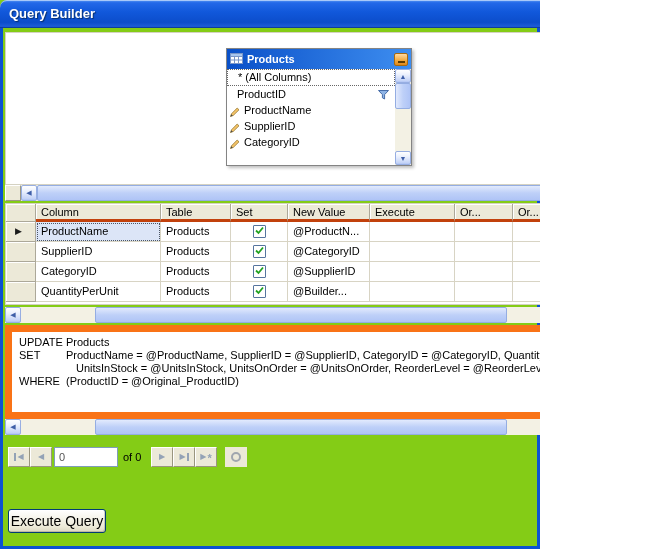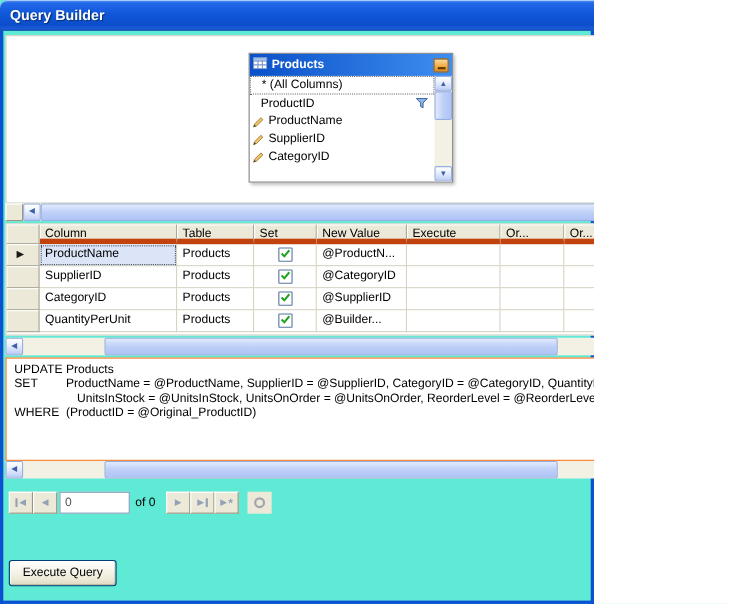--- a/index.html
+++ b/index.html
@@ -1,17 +1,17 @@
 <!DOCTYPE html>
 <html><head>
 <meta charset="utf-8">
 <style>
   *{box-sizing:border-box;margin:0;padding:0}
   body{font-family:"Liberation Sans",sans-serif;background:#fff}
-  .window{position:relative;width:540px;height:549px;background:#5eead4;overflow:hidden;font-size:11px}
+  .window{position:relative;width:540px;height:549px;background:#84cc16;overflow:hidden;font-size:11px}
 
   
   .titlebar{position:absolute;left:0;top:0;width:664px;height:28px;border-radius:7px 7px 0 0;
     background:linear-gradient(180deg,#5B9AF4 0%,#2368E8 10%,#1158DB 42%,#0C4DCB 80%,#1C5CD8 94%,#0B45B8 100%);
     box-shadow:inset 0 1px 0 rgba(255,255,255,.5), inset 0 -1px 0 rgba(0,0,0,.18)}
   .title{position:absolute;left:9px;top:6px;color:#fff;font-weight:bold;font-size:13px;text-shadow:1px 1px 1px #08306E}
   .tbtn{position:absolute;top:4px;width:21px;height:21px;border:1px solid #fff;border-radius:3px;color:#fff;
     text-align:center;line-height:19px;font-weight:bold;cursor:default}
   .tbtn.help{right:28px;background:linear-gradient(180deg,#8FB4F4 0%,#3A72E4 45%,#1E52C8 100%);font-size:13px}
   .tbtn.close{right:5px;background:linear-gradient(180deg,#F4A998 0%,#E2604A 40%,#C03A20 85%,#D8573C 100%);font-size:13px}
@@ -52,50 +52,50 @@
   .card-vs{position:absolute;right:0;top:0;width:16px;height:96px;background:#F3F1E4}
   .card-vs .sbv{width:16px;height:14px}
   .card-vs .vthumb{width:16px}
 
   
   .grid{position:absolute;left:5px;top:203px;width:623px;height:102px;background:#fff;overflow:hidden;border:1px solid #D5D2C2}
   .g-head{display:flex;height:18px}
   .g-row{display:flex;height:20px}
   .gc{flex:none;border-right:1px solid #D8D4C4;border-bottom:1px solid #D8D4C4;padding:3px 5px 0 5px;
     overflow:hidden;white-space:nowrap}
-  .hd{background:#ECE9D8;border-right:1px solid #ACA899;border-bottom:5px solid #c2410c;box-shadow:inset 1px 1px 0 #FFF;padding-top:2px}
+  .hd{background:#ECE9D8;border-right:1px solid #ACA899;border-bottom:3px solid #c2410c;box-shadow:inset 1px 1px 0 #FFF;padding-top:2px}
   .rh{width:30px;flex:none;background:#ECE9D8;border-right:1px solid #ACA899;border-bottom:1px solid #ACA899;
     box-shadow:inset 1px 1px 0 #FFF;position:relative}
   .c-col{width:125px}.c-tbl{width:70px}.c-set{width:57px}.c-new{width:82px}.c-fil{width:85px}.c-or{width:58px}
   .c-fill{flex:1;border-right:none}
   .sel{background:#DCE5F7;outline:1px dotted #4A5564;outline-offset:-2px}
   .marker{position:absolute;left:9px;top:4px;font-size:9px;color:#1A1A1A}
   .chk{display:block;margin:0 auto;width:13px;height:13px;background:#fff;border:1px solid #55749E;border-radius:1px;
     text-align:center;line-height:9px}
 
   
-  .sql{position:absolute;left:5px;top:325px;width:623px;height:94px;background:#fff;border:1px solid #f97316;
+  .sql{position:absolute;left:5px;top:325px;width:623px;height:94px;background:#fff;border:7px solid #f97316;
     padding:4px 3px 0 7px;overflow:hidden}
   .sql-line{display:flex;white-space:pre;height:13px;line-height:13px;overflow:hidden}
   .kw{flex:none;width:47px}
   .indent2 .sqltext{padding-left:10px}
 
   
   .navbtn{position:absolute;top:447px;width:22px;height:20px;background:#ECE9D8;
     border:1px solid;border-color:#FFF #99957F #99957F #FFF;display:flex;align-items:center;justify-content:center;gap:1px;color:#93A2B6}
   .tri{font-size:8px;line-height:1;font-style:normal}
   .vbar{width:2px;height:8px;background:#93A2B6}
   .star{font-size:11px;font-weight:bold;line-height:1;margin-top:3px}
   .ring{width:10px;height:10px;border:2px solid #A0A6AE;border-radius:50%}
   .pos{position:absolute;left:54px;top:447px;width:64px;height:20px;border:1px solid #7F9DB9;background:#fff;
     font-size:11px;color:#555;padding:0 0 0 4px;font-family:"Liberation Sans",sans-serif}
   .oflabel{position:absolute;left:123px;top:451px;color:#000}
 
   
-  .xpbtn{position:absolute;font-size:11px;color:#000;text-align:center;font-family:"Liberation Sans",sans-serif;
+  .xpbtn{position:absolute;font-size:14px;color:#000;text-align:center;font-family:"Liberation Sans",sans-serif;
     background:linear-gradient(180deg,#FFFFFF 0%,#F6F4EA 40%,#EDEAD8 75%,#DDD8C2 100%);
     border:1px solid #003C74;border-radius:3px;
     box-shadow:inset -1px -1px 0 rgba(120,110,80,.3), inset 1px 1px 0 rgba(255,255,255,.9)}
   .xpbtn.default{box-shadow:inset 0 0 0 2px #AECBF2, inset -1px -1px 0 rgba(120,110,80,.2)}
 </style>
 </head>
 <body>
 
 <div class="window">
 

